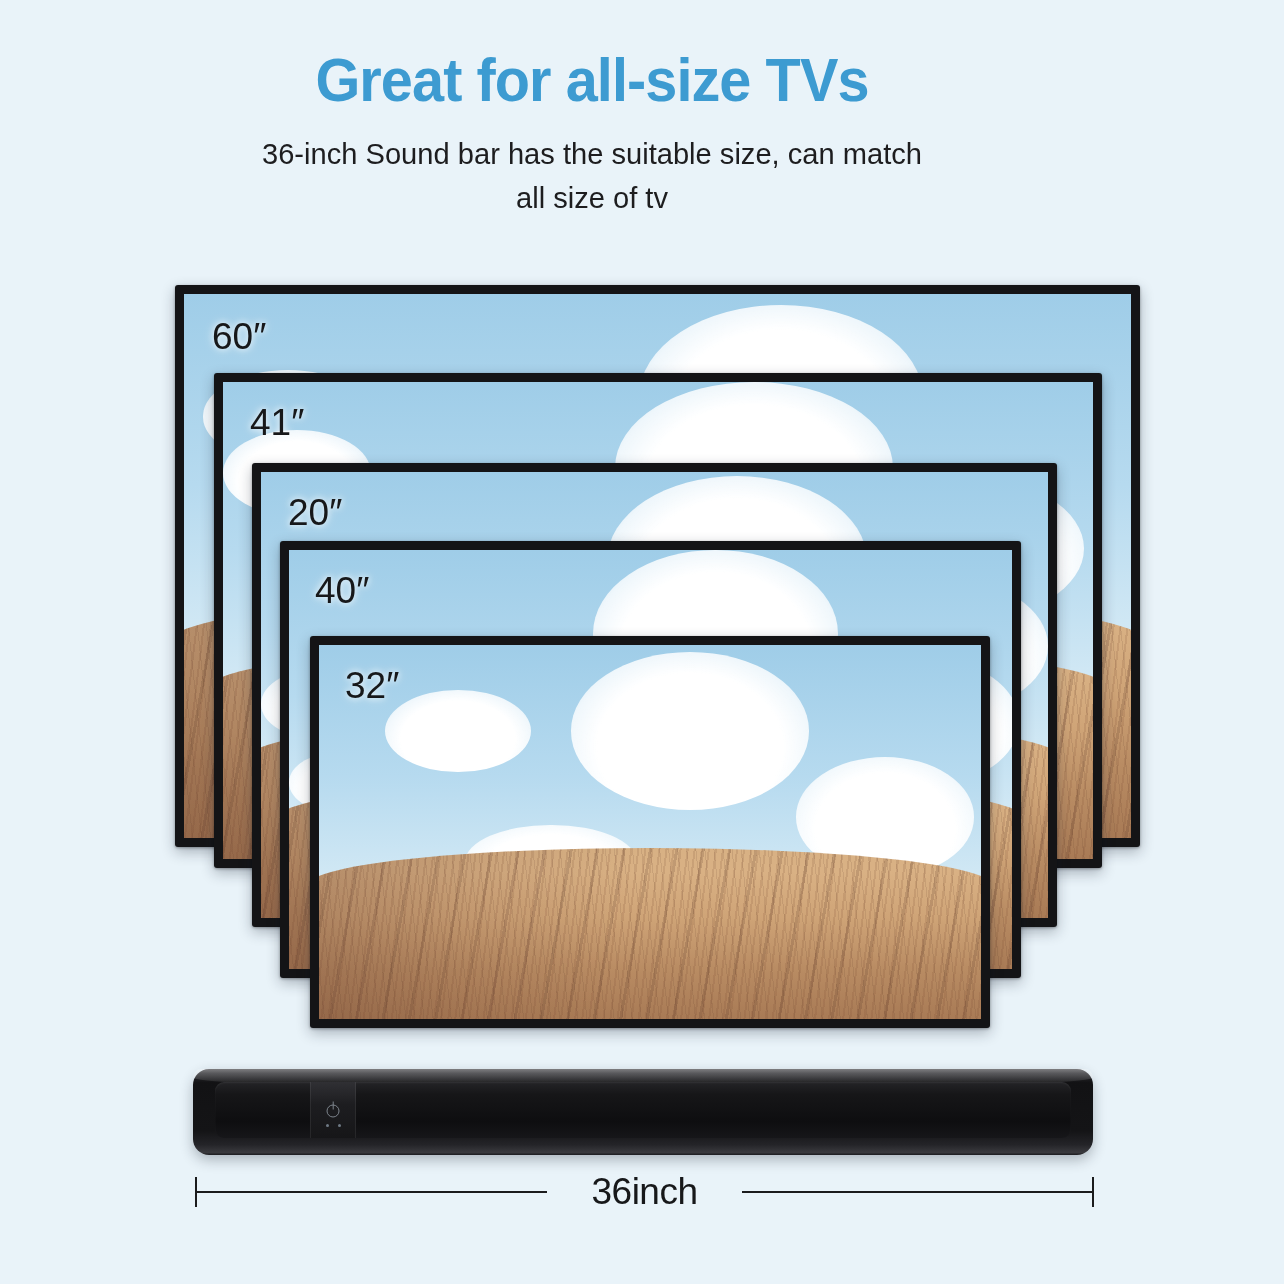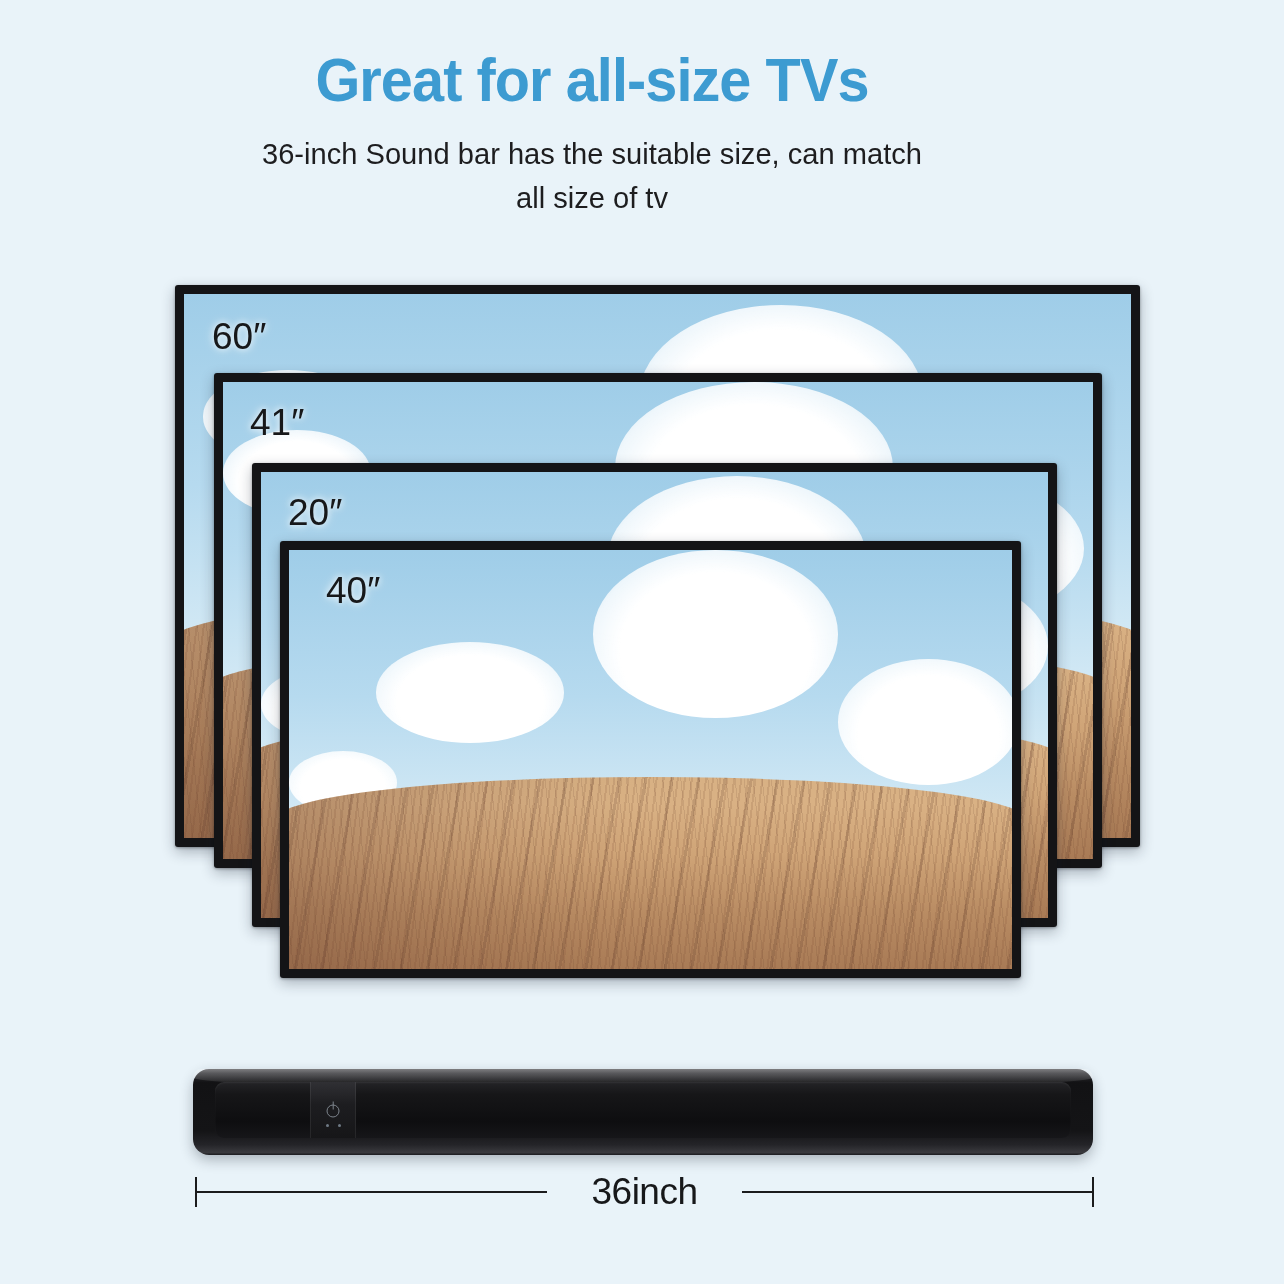--- a/index.html
+++ b/index.html
@@ -212,24 +212,37 @@
   <div class="tv" style="left:280px; top:541px; width:741px; height:437px; z-index:4;">
     <div class="tv-inner">
       <div class="scene">
         <div class="sky"></div>
         <div class="cloud" style="left:42%; top:0%;  width:34%; height:40%;"></div>
         <div class="cloud" style="left:76%; top:26%; width:25%; height:30%;"></div>
         <div class="cloud" style="left:12%; top:22%; width:26%; height:24%;"></div>
         <div class="cloud" style="left:0%;  top:48%; width:15%; height:15%;"></div>
         <div class="field"></div>
       </div>
-      <div class="size-label" style="left:37px; top:20px;text-align:right;">40″</div>
-    </div>
-  </div>
-
+      <div class="size-label" style="left:26px; top:20px;text-align:right;">40″</div>
+    </div>
+  </div>
+
+  <div class="tv" style="left:310px; top:636px; width:680px; height:392px; z-index:5;">
+    <div class="tv-inner">
+      <div class="scene">
+        <div class="sky"></div>
+        <div class="cloud" style="left:38%; top:2%;  width:36%; height:42%;"></div>
+        <div class="cloud" style="left:72%; top:30%; width:27%; height:32%;"></div>
+        <div class="cloud" style="left:10%; top:12%; width:22%; height:22%;"></div>
+        <div class="cloud" style="left:22%; top:48%; width:26%; height:20%;"></div>
+        <div class="field"></div>
+      </div>
+      <div class="size-label" style="left:26px; top:20px;">32″</div>
+    </div>
+  </div>
 
 </div>
 
 <div class="soundbar-wrap">
   <div class="soundbar">
     <div class="soundbar-gloss"></div>
     <div class="soundbar-grille">
       <div class="soundbar-panel">
         <div class="power-icon"></div>
         <div class="led-row">

